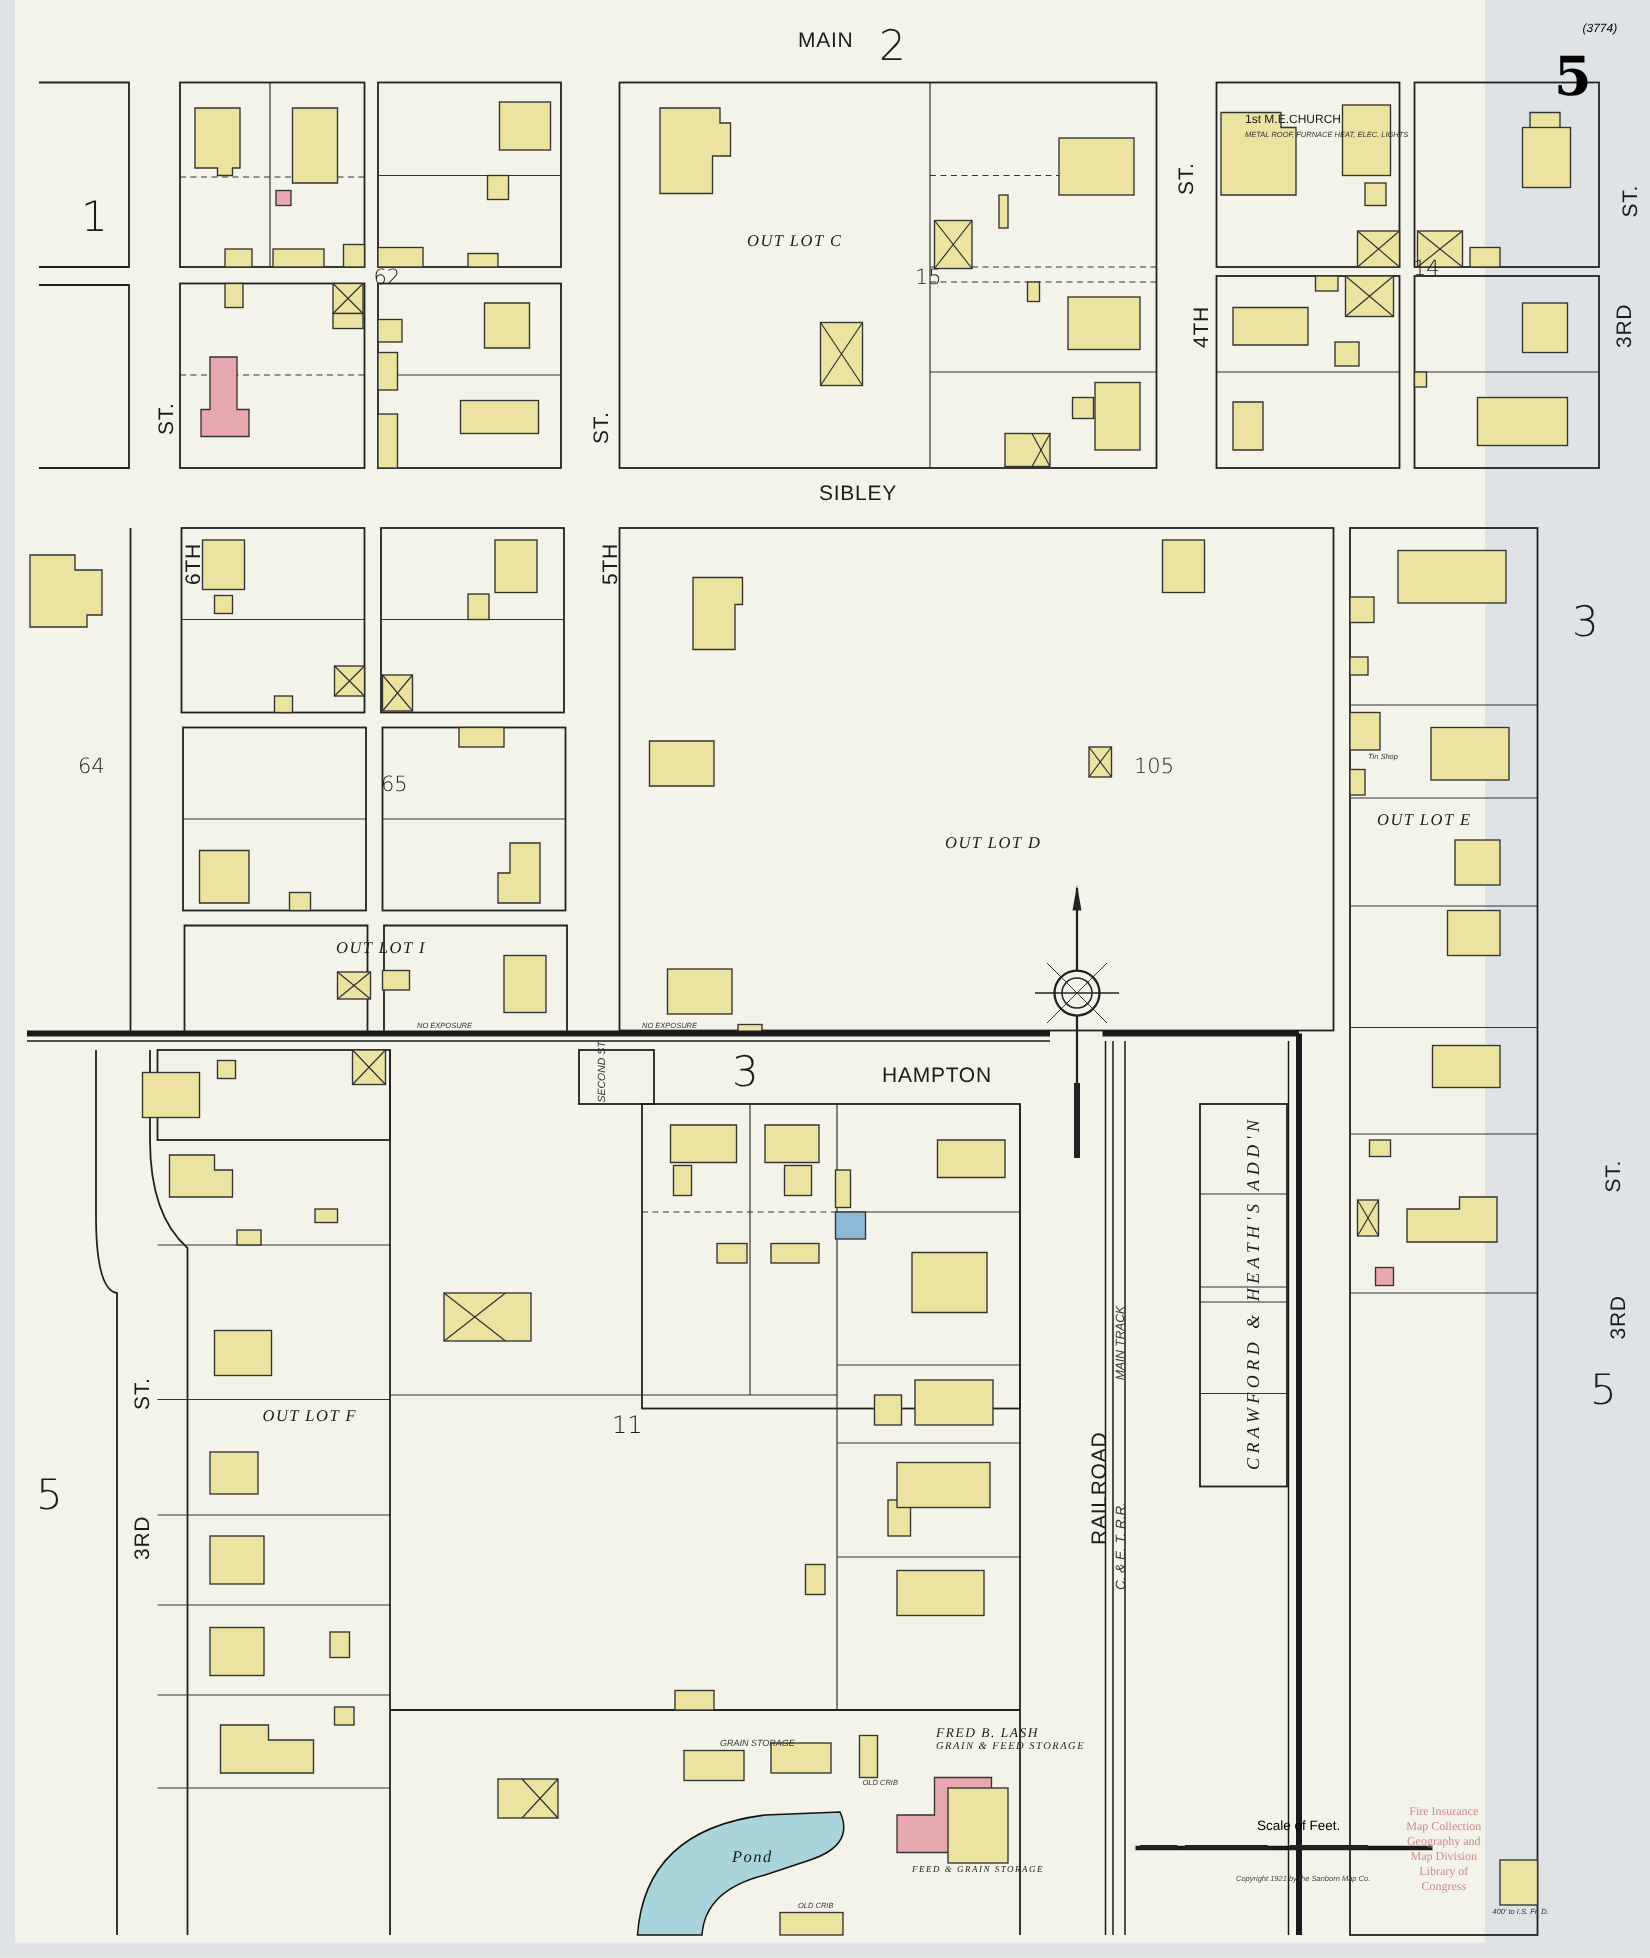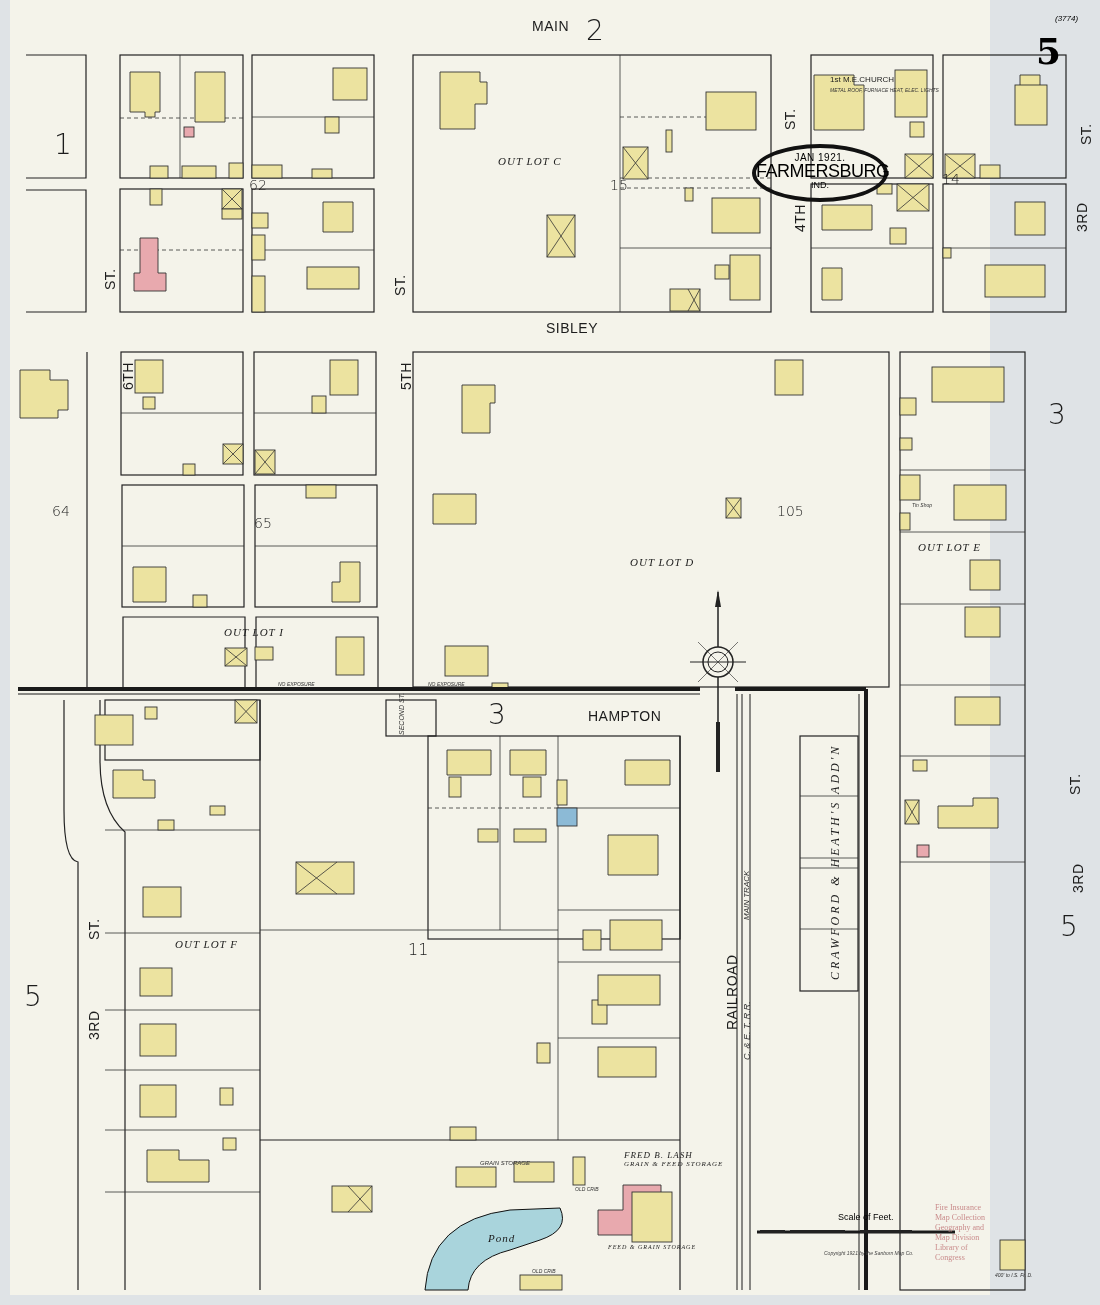--- a/index.html
+++ b/index.html
@@ -15,21 +15,21 @@
   .vert { transform:rotate(-90deg); transform-origin:left top; }
   #title-oval { position:absolute; left:742px; top:144px; width:136px; height:58px; border:4px solid #111; border-radius:50%; box-sizing:border-box; text-align:center; }
   #title-date { display:block; font-size:10px; margin-top:4px; letter-spacing:0.5px; }
   #title-town { display:block; font-size:18px; line-height:17px; letter-spacing:-0.5px; }
   #title-state { display:block; font-size:9px; }
   #sheet-number { position:absolute; left:1026px; top:30px; font-family:"DejaVu Serif", serif; font-weight:bold; font-size:36px; }
   #sheet-ref { position:absolute; left:1045px; top:14px; font-size:8px; font-style:italic; }
   #scale { position:absolute; left:756px; top:1212px; width:210px; }
   #scale-title { position:absolute; left:72px; top:0; font-size:9px; }
   #copyright { position:absolute; left:58px; top:38px; font-size:5px; font-style:italic; color:#444; }
-  #watermark { position:absolute; left:925px; top:1203px; font-family:"Liberation Serif", serif; font-size:8px; color:#c98b8b; line-height:10px; }
+  #watermark { position:absolute; left:925px; top:1203px; font-family:"Liberation Serif", serif; font-size:8px; color:#c98b8b; line-height:10px; text-align:center; }
 </style>
 </head>
 <body>
 
 <div id="sheet">
 <svg id="map" width="1082" height="1295" viewBox="10 0 1082 1295" xmlns="http://www.w3.org/2000/svg">
   <defs>
     <style>
       .blk{fill:none;stroke:#222;stroke-width:1.2}
       .lot{fill:none;stroke:#333;stroke-width:0.8}
@@ -347,21 +347,21 @@
 <div class="lbl blockbig" style="left:1038px;top:398px;">3</div>
 <div class="lbl blockbig" style="left:478px;top:698px;">3</div>
 <div class="lbl blockbig" style="left:14px;top:980px;">5</div>
 <div class="lbl blockbig" style="left:1050px;top:910px;">5</div>
 <div class="lbl block" style="left:398px;top:940px;font-size:16px;">11</div>
 <div class="lbl block" style="left:932px;top:171px;font-size:14px;">14</div>
 <div class="lbl block" style="left:600px;top:177px;font-size:14px;">15</div>
 <div class="lbl block" style="left:239px;top:177px;font-size:14px;">62</div>
 <div class="lbl block" style="left:42px;top:503px;font-size:14px;">64</div>
 <div class="lbl block" style="left:244px;top:503px;font-size:14px;margin-top:12px;">65</div>
-<div class="lbl block" style="left:746px;top:503px;font-size:14px;margin-left:21px;">105</div>
+<div class="lbl block" style="left:746px;top:503px;font-size:14px;">105</div>
 
 <div class="lbl italic" style="left:488px;top:155px;">OUT LOT C</div>
 <div class="lbl italic" style="left:620px;top:556px;">OUT LOT D</div>
 <div class="lbl italic" style="left:908px;top:541px;">OUT LOT E</div>
 <div class="lbl italic" style="left:165px;top:938px;">OUT LOT F</div>
 <div class="lbl italic" style="left:214px;top:626px;">OUT LOT I</div>
 
 <div class="lbl italic vert" style="left:818px;top:980px;font-size:12px;letter-spacing:3px;">CRAWFORD &amp; HEATH'S ADD'N</div>
 
 <div class="lbl" style="left:820px;top:75px;font-size:8px;font-weight:normal;text-align:right;">1st M.E.CHURCH</div>
@@ -371,25 +371,20 @@
 <div class="lbl italic" style="left:598px;top:1244px;font-size:6px;">FEED &amp; GRAIN STORAGE</div>
 <div class="lbl tiny" style="left:470px;top:1160px;font-size:6px;">GRAIN STORAGE</div>
 <div class="lbl tiny" style="left:565px;top:1186px;font-size:5px;">OLD CRIB</div>
 <div class="lbl tiny" style="left:522px;top:1268px;font-size:5px;">OLD CRIB</div>
 <div class="lbl italic" style="left:478px;top:1232px;font-size:11px;">Pond</div>
 <div class="lbl tiny" style="left:902px;top:502px;font-size:5px;">Tin Shop</div>
 <div class="lbl tiny" style="left:268px;top:681px;font-size:5px;">NO EXPOSURE</div>
 <div class="lbl tiny" style="left:418px;top:681px;font-size:5px;">NO EXPOSURE</div>
 <div class="lbl tiny" style="left:985px;top:1272px;font-size:5px;">400' to I.S. Fr. D.</div>
 
-<div id="title-oval">
-  <span id="title-date">JAN 1921.</span>
-  <span id="title-town">FARMERSBURG</span>
-  <span id="title-state">IND.</span>
-</div>
 <div id="sheet-number">5</div>
 <div id="sheet-ref">(3774)</div>
 
 <div id="scale">
   <div id="scale-title">Scale of Feet.</div>
   <div id="copyright">Copyright 1921 by the Sanborn Map Co.</div>
 </div>
 
 <div id="watermark">
   <div>Fire Insurance Map Collection</div>

